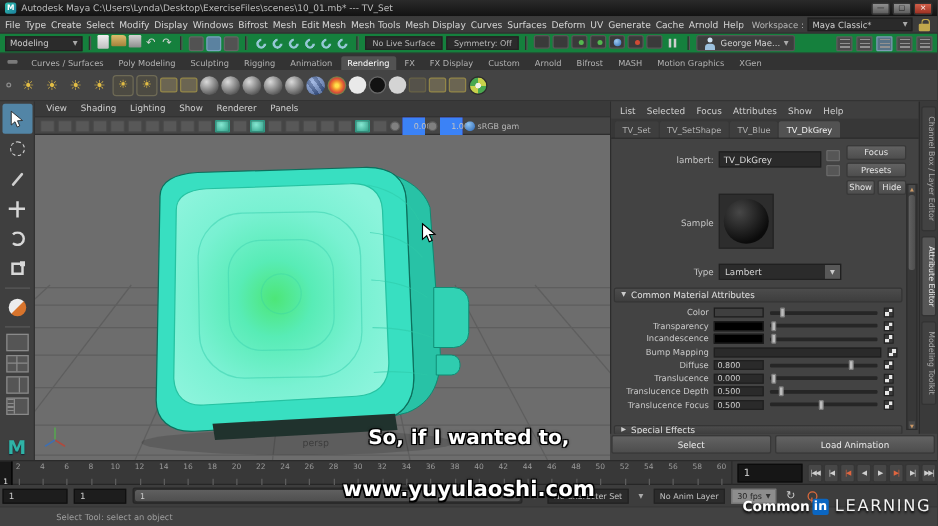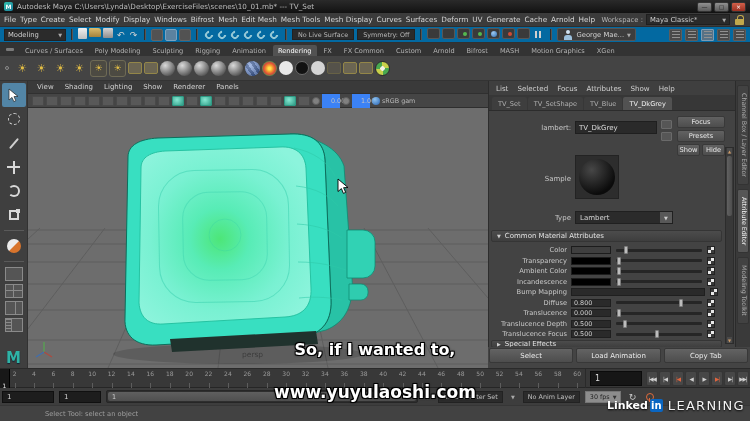--- a/index.html
+++ b/index.html
@@ -16,21 +16,21 @@
 .menubar{position:absolute;left:0;top:13px;width:750px;height:14px;background:#3b3b3b;border-bottom:1px solid #2e2e2e;display:flex;align-items:center;padding:0 4px;z-index:5}
 #menu-items{flex:1;display:flex;justify-content:space-between;overflow:hidden;margin-right:6px}
 .mi{font-size:7.3px;color:#d4d4d4;white-space:nowrap}
 .ws{display:flex;align-items:center;gap:3px;flex:none}
 .ws-label{font-size:6.8px;color:#b5b5b5}
 .ws-field{width:84px;height:11px;background:#2a2a2a;border:1px solid #1f1f1f;display:flex;align-items:center;justify-content:space-between;padding:0 3px;font-size:6.8px;color:#cfcfcf}
 .caret{font-size:5px;color:#aaa}
 .lock{position:relative;width:9px;height:6px;background:#c1a84c;border-radius:1px;margin:4px 2px 0}
 .lock::before{content:"";position:absolute;left:1.5px;top:-4px;width:5px;height:4px;border:1.5px solid #c1a84c;border-bottom:none;border-radius:3px 3px 0 0}
 
-.statusline{position:absolute;left:0;top:27px;width:750px;height:16px;background:#0369a1;border-bottom:1px solid #313131;display:flex;align-items:center;gap:3px;padding:0 4px;z-index:5}
+.statusline{position:absolute;left:0;top:27px;width:750px;height:16px;background:#15803d;border-bottom:1px solid #313131;display:flex;align-items:center;gap:3px;padding:0 4px;z-index:5}
 .sgroove{width:2px;height:11px;border-left:1px solid #2e2e2e;border-right:1px solid #565656;margin:0 2px}
 .dd{height:12px;background:#2b2b2b;border:1px solid #222;display:flex;align-items:center;justify-content:space-between;padding:0 3px;font-size:6.8px;color:#cfcfcf}
 #mode-dd{width:62px}
 .sfield{height:11px;background:#2b2b2b;border:1px solid #222;display:flex;align-items:center;padding:0 5px;font-size:6.4px;color:#b8b8b8;white-space:nowrap}
 .sic{width:13px;height:13px;display:flex;align-items:center;justify-content:center;border-radius:2px;font-size:9px;color:#ccc;flex:none;position:relative}
 .ic-new{background:linear-gradient(#f0f0f0,#c0c0c0);width:9px;height:11px;border-radius:1px}
 .ic-open{width:12px;height:9px;background:linear-gradient(#dcbd6e,#a5823b);border-radius:1px 3px 1px 1px}
 .ic-save{width:10px;height:10px;background:linear-gradient(#d4d4d4,#8e8e8e);border-radius:1px}
 .ic-undo,.ic-redo{font-size:9px;color:#d5d5d5;width:11px}
 .ic-selmode{width:12px;height:12px;background:#525252;border:1px solid #646464;border-radius:2px}
@@ -292,21 +292,21 @@
   <div class="shelf-tabs">
     <div class="shelf-dash"></div>
     <div style="display:flex;gap:2px;align-items:flex-end">
         <span class="stab">Curves / Surfaces</span>
         <span class="stab">Poly Modeling</span>
         <span class="stab">Sculpting</span>
         <span class="stab">Rigging</span>
         <span class="stab">Animation</span>
         <span class="stab active">Rendering</span>
         <span class="stab">FX</span>
-        <span class="stab">FX Common</span>
+        <span class="stab">FX Display</span>
         <span class="stab">Custom</span>
         <span class="stab">Arnold</span>
         <span class="stab">Bifrost</span>
         <span class="stab">MASH</span>
         <span class="stab">Motion Graphics</span>
         <span class="stab">XGen</span>
       </div>
   </div>
 
   <div class="shelf">
@@ -509,28 +509,20 @@
           <div class="arow">
             <span class="albl">Color</span>
             <div class="actl aswatch" style="background: rgb(63, 63, 63);"></div>
             <div class="atrack">
               <div class="ahandle" style="left: calc(12% - 2px);"></div>
             </div>
             <div class="achk"></div>
           </div>
           <div class="arow">
             <span class="albl">Transparency</span>
-            <div class="actl aswatch" style="background: rgb(0, 0, 0);"></div>
-            <div class="atrack">
-              <div class="ahandle" style="left: calc(3% - 2px);"></div>
-            </div>
-            <div class="achk"></div>
-          </div>
-          <div class="arow">
-            <span class="albl">Ambient Color</span>
             <div class="actl aswatch" style="background: rgb(0, 0, 0);"></div>
             <div class="atrack">
               <div class="ahandle" style="left: calc(3% - 2px);"></div>
             </div>
             <div class="achk"></div>
           </div>
           <div class="arow">
             <span class="albl">Incandescence</span>
             <div class="actl aswatch" style="background: rgb(0, 0, 0);"></div>
             <div class="atrack">
@@ -583,21 +575,20 @@
       <div class="ae-scroll">
         <div class="scroll-arrow sa-up">▲</div>
         <div class="ae-thumb"></div>
         <div class="scroll-arrow sa-dn">▼</div>
       </div>
     </div>
   </div>
   <div class="ae-footer">
       <span class="fbtn">Select</span>
       <span class="fbtn">Load Animation</span>
-      <span class="fbtn">Copy Tab</span>
     </div>
 
   <div class="rstrip">
       <span class="vtab">Channel Box / Layer Editor</span>
       <span class="vtab active">Attribute Editor</span>
       <span class="vtab">Modeling Toolkit</span>
     </div>
 
   <div class="timeline">
     <div id="tl-ticks">
@@ -703,21 +694,21 @@
     <div class="ric">↻</div>
     <div class="ric keyred"></div>
   </div>
 
   <div class="helpline">Select Tool: select an object</div>
 
   <div class="sub" id="sub1">So, if I wanted to,</div>
   <div class="sub" id="sub3">www.yuyulaoshi.com</div>
 
   <div class="linkedin">
-    <span class="li-word">Linked</span>
+    <span class="li-word">Common</span>
     <span class="li-in">in</span>
     <span class="li-learning">LEARNING</span>
   </div>
 
   <svg id="cursor" width="14" height="17" viewBox="0 0 14 17">
     <path d="M2,1 L2,13.5 L5.4,10.6 L7.4,15.4 L9.7,14.4 L7.6,9.7 L12,9.5 Z" fill="#fff" stroke="#000" stroke-width="0.9"></path>
   </svg>
 
 </div>
 

